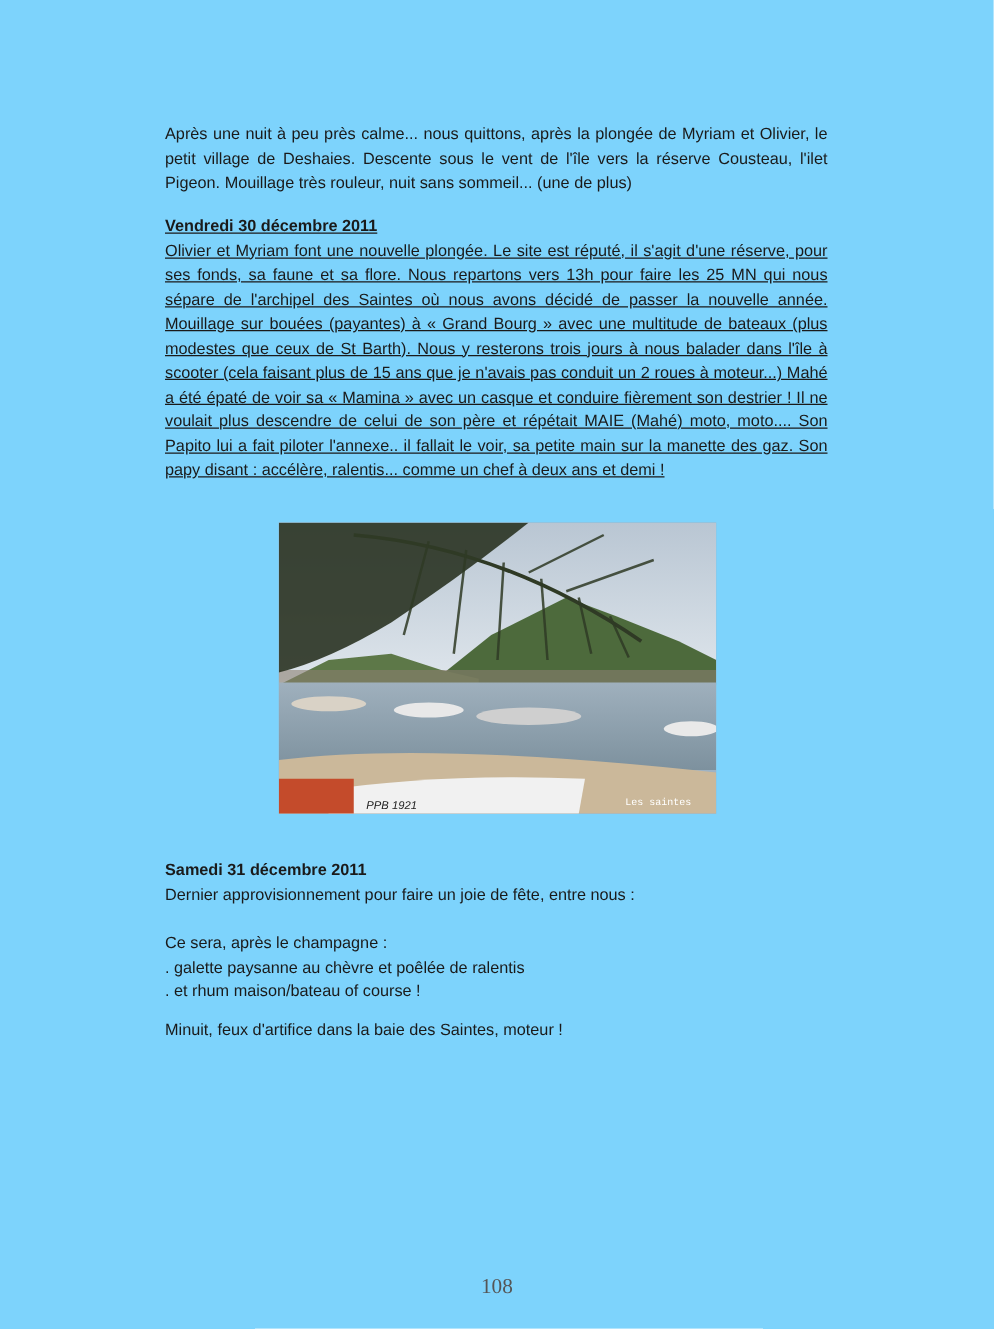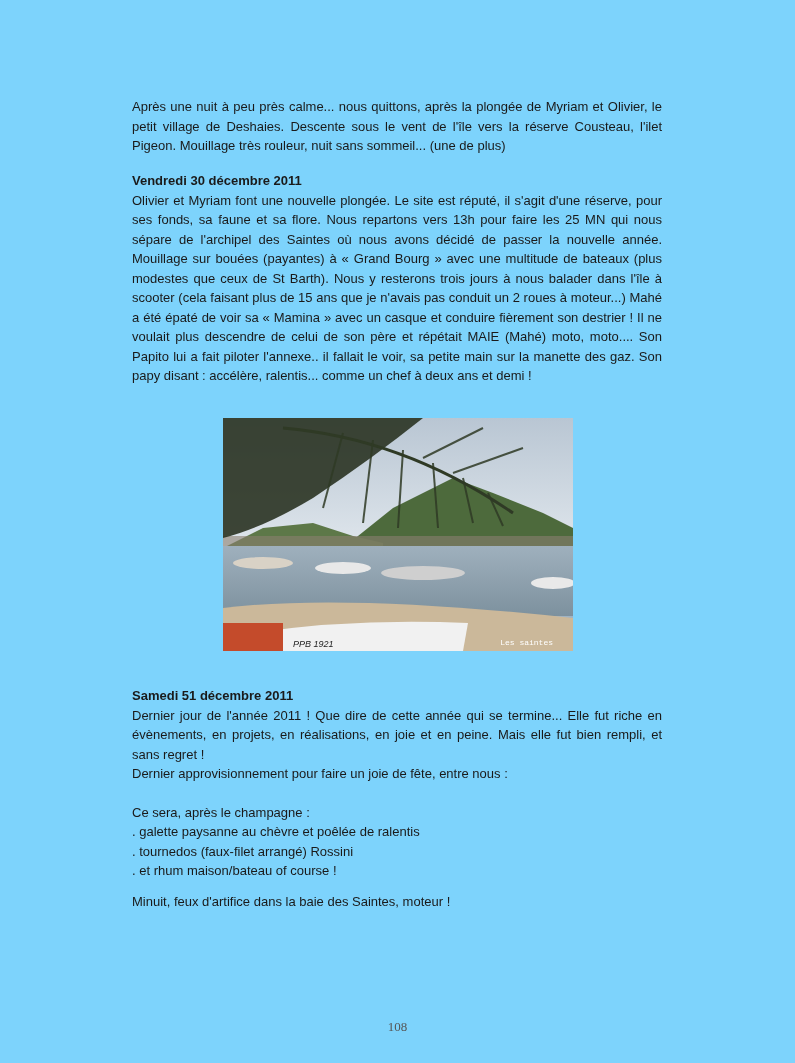--- a/index.html
+++ b/index.html
@@ -7,34 +7,34 @@
          font-family:"Liberation Sans", sans-serif; color:#111; }
   .page { position:absolute; left:0; top:0; width:795px; height:1063px; background:#7dd3fc; }
   .text { position:absolute; left:132px; width:530px; font-size:13px; line-height:19.5px;
           text-align:justify; color:#1a1a1a; }
   .text p { margin:0; }
   .heading { font-weight:bold; }
   .just-last { text-align:justify; text-align-last:left; }
   .photo { position:absolute; left:223px; top:418px; width:350px; height:233px; overflow:hidden;
            background:#9fb3c4; }
   .pagenum { position:absolute; left:0; width:795px; top:1019px; text-align:center;
-             font-family:"Liberation Serif", serif; font-size:13px; color:#555; }
+             font-family:"Liberation Serif", serif; font-size:17px; color:#555; }
   .caption { position:absolute; right:20px; bottom:4px; color:#fff; font-size:8px;
              font-family:Liberation Mono, monospace; }
 </style>
 </head>
 <body>
 
 <div class="page">
 
   <div class="text" style="top:97px;">
     <p class="just-last">Après une nuit à peu près calme... nous quittons, après la plongée de Myriam et Olivier, le petit village de Deshaies. Descente sous le vent de l'île vers la réserve Cousteau, l'ilet Pigeon. Mouillage très rouleur, nuit sans sommeil... (une de plus)</p>
   </div>
 
-  <div class="text" style="top:171px;">
+  <div class="text" style="top:171px;text-decoration:underline;">
     <p class="heading">Vendredi 30 décembre 2011</p>
     <p class="just-last">Olivier et Myriam font une nouvelle plongée. Le site est réputé, il s'agit d'une réserve, pour ses fonds, sa faune et sa flore. Nous repartons vers 13h pour faire les 25 MN qui nous sépare de l'archipel des Saintes où nous avons décidé de passer la nouvelle année. Mouillage sur bouées (payantes) à « Grand Bourg » avec une multitude de bateaux (plus modestes que ceux de St Barth). Nous y resterons trois jours à nous balader dans l'île à scooter (cela faisant plus de 15 ans que je n'avais pas conduit un 2 roues à moteur...) Mahé a été épaté de voir sa « Mamina » avec un casque et conduire fièrement son destrier ! Il ne voulait plus descendre de celui de son père et répétait MAIE (Mahé) moto, moto.... Son Papito lui a fait piloter l'annexe.. il fallait le voir, sa petite main sur la manette des gaz. Son papy disant : accélère, ralentis... comme un chef à deux ans et demi !</p>
   </div>
 
   <div class="photo">
     <svg width="350" height="233" viewBox="0 0 350 233">
       <defs>
         <linearGradient id="sky" x1="0" y1="0" x2="0" y2="1">
           <stop offset="0" stop-color="#b9c6d3"></stop>
           <stop offset="1" stop-color="#dfe6ec"></stop>
@@ -67,24 +67,22 @@
         <line x1="240" y1="60" x2="250" y2="105"></line>
         <line x1="265" y1="75" x2="280" y2="108"></line>
         <line x1="200" y1="40" x2="260" y2="10"></line>
         <line x1="230" y1="55" x2="300" y2="30"></line>
       </g>
     </svg>
     <span class="caption">Les saintes</span>
   </div>
 
   <div class="text" style="top:686px;">
-    <p class="heading">Samedi 51 décembre 2011</p>
-    <p class="just-last">Dernier jour de l'année 2011 ! Que dire de cette année qui se termine... Elle fut riche en évènements, en projets, en réalisations, en joie et en peine. Mais elle fut bien rempli, et sans regret !</p>
+    <p class="heading">Samedi 31 décembre 2011</p>
     <p>Dernier approvisionnement pour faire un joie de fête, entre nous :</p>
     <p style="margin-top:19px;">Ce sera, après le champagne :</p>
     <p>. galette paysanne au chèvre et poêlée de ralentis</p>
-    <p>. tournedos (faux-filet arrangé) Rossini</p>
     <p>. et rhum maison/bateau of course !</p>
     <p style="margin-top:11px;">Minuit, feux d'artifice dans la baie des Saintes, moteur !</p>
   </div>
 
   <div class="pagenum">108</div>
 </div>
 
 </body></html>

